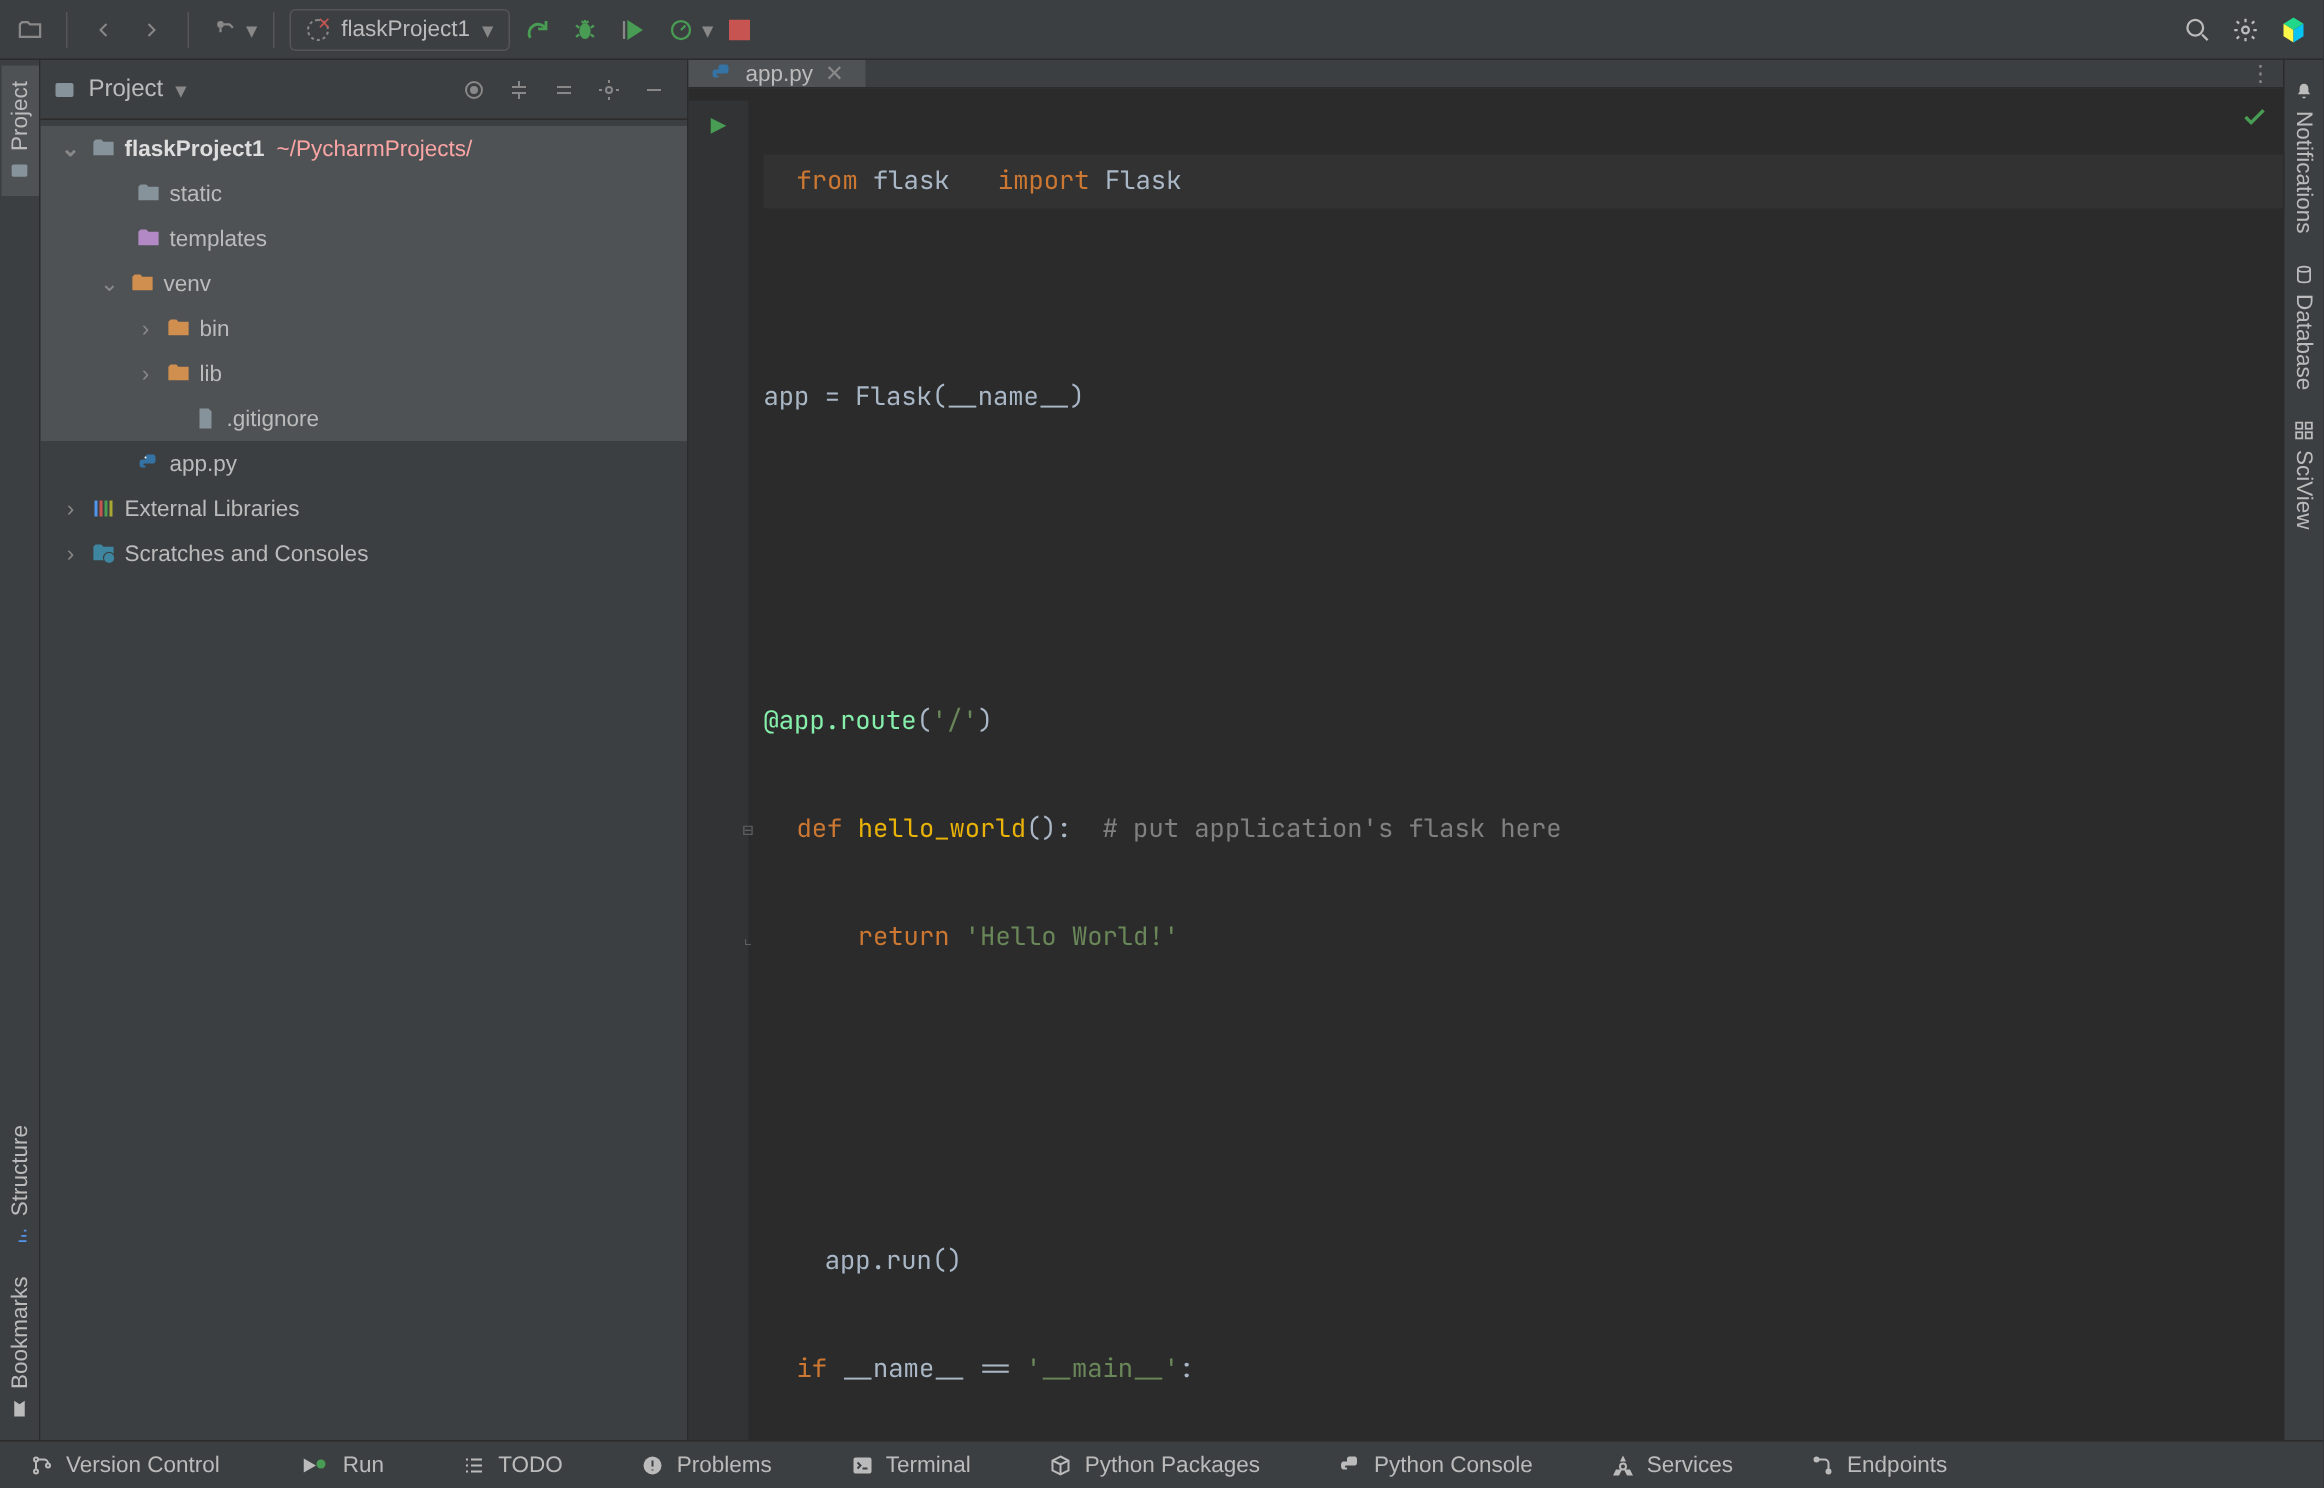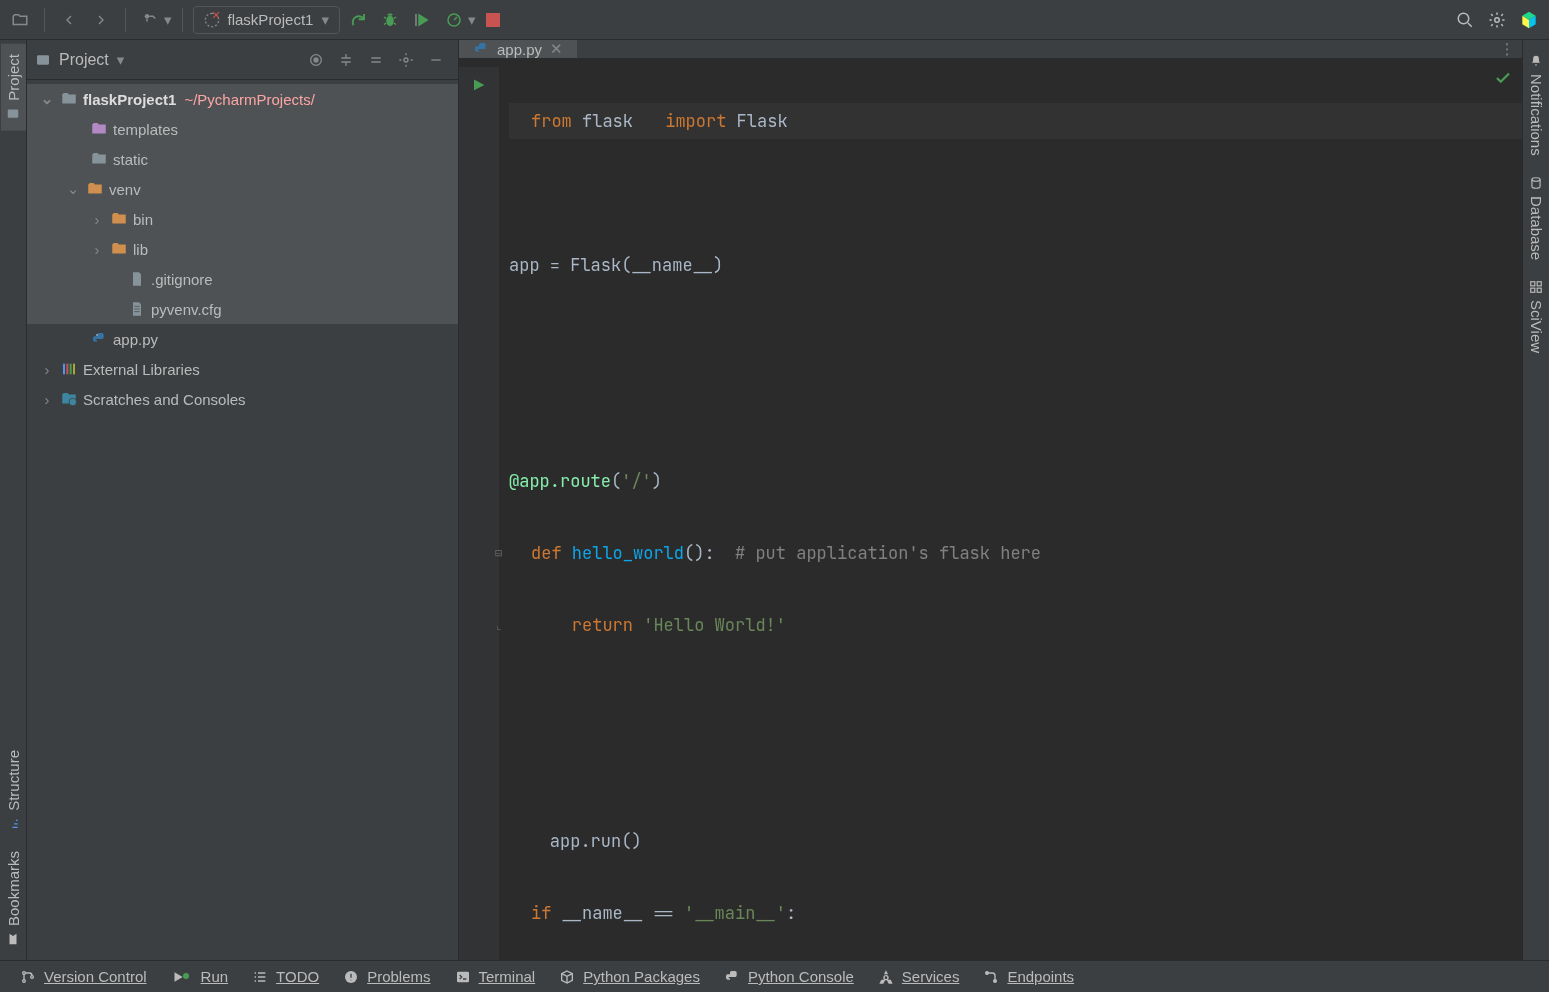--- a/index.html
+++ b/index.html
@@ -158,40 +158,39 @@
   text-align:center;
   color:#606060;
 }
 .code {
   flex:1;
   padding-left: 10px;
   white-space: pre;
 }
 .code .line { height:36px; }
 .kw { color:#cc7832;margin-left:22px; }
-.fn { color:#0ea5e9;margin-top:17px; }
+.fn { color:#eab308;margin-top:17px; }
 .str { color:#6a8759; }
 .cm { color:#808080; }
 .pl { color:#a9b7c6; }
 .dec { color:#86efac; }
 .line0 { background:#323232; }
 
 .status-ok { position:absolute; top:10px; right:10px; color:#499c54; }
 
 .bottom-bar {
   height: 32px;
   background: #3c3f41;
   border-top:1px solid #2b2b2b;
   display:flex;
   align-items:center;
   padding: 0 20px;
-  gap: 24px;
+  gap: 52px;
   color:#bbb;
   font-size:15px;
-  text-decoration:underline;
 }
 .bb-item { display:flex; align-items:center; gap:8px; cursor:pointer;}
 .fold-marker{position:absolute;left:-14px;color:#606060;font-size:12px;}
 
 svg { display:block; }
 </style>
 </head>
 <body>
 
 <div class="toolbar">
@@ -350,35 +349,35 @@
         <span class="icon folder-gray">
             <svg width="18" height="18" viewBox="0 0 24 24" fill="currentColor">
               <path d="M3 6l2-2h5l2 2h9v12H3z"></path>
             </svg>
           </span>
         <span>flaskProject1</span>
         <span class="sub">~/PycharmProjects/</span>
       </div>
 
       <div class="tree-row indent-2 highlight">
+        <span class="icon folder-gray">
+            <svg width="18" height="18" viewBox="0 0 24 24" fill="currentColor">
+              <path d="M3 6l2-2h5l2 2h9v12H3z"></path>
+            </svg>
+          </span>
+        <span>static</span>
+      </div>
+
+      <div class="tree-row indent-2 highlight">
         <span class="icon folder-purple">
             <svg width="18" height="18" viewBox="0 0 24 24" fill="currentColor">
               <path d="M3 6l2-2h5l2 2h9v12H3z"></path>
             </svg>
           </span>
         <span>templates</span>
-      </div>
-
-      <div class="tree-row indent-2 highlight">
-        <span class="icon folder-gray">
-            <svg width="18" height="18" viewBox="0 0 24 24" fill="currentColor">
-              <path d="M3 6l2-2h5l2 2h9v12H3z"></path>
-            </svg>
-          </span>
-        <span>static</span>
       </div>
 
       <div class="tree-row indent-1 highlight">
         <span class="chevron">⌄</span>
         <span class="icon folder-orange">
             <svg width="18" height="18" viewBox="0 0 24 24" fill="currentColor">
               <path d="M3 6l2-2h5l2 2h9v12H3z"></path>
             </svg>
           </span>
         <span>venv</span>
@@ -406,29 +405,20 @@
 
       <div class="tree-row indent-3 highlight">
         <span class="icon">
             <svg width="16" height="16" viewBox="0 0 24 24" fill="#87939a">
               <path d="M6 2h9l3 3v17H6z"></path>
             </svg>
           </span>
         <span>.gitignore</span>
       </div>
 
-      <div class="tree-row indent-3 highlight">
-        <span class="icon">
-            <svg width="16" height="16" viewBox="0 0 24 24" fill="#87939a">
-              <path d="M6 2h9l3 3v17H6z"></path>
-              <path d="M8 8h8M8 12h8M8 16h8" stroke="#3c3f41"></path>
-            </svg>
-          </span>
-        <span>pyvenv.cfg</span>
-      </div>
 
       <div class="tree-row indent-2">
         <span class="icon">
             <svg width="16" height="16" viewBox="0 0 24 24">
               <path d="M12 3c-3 0-3 2-3 3v2H6c-1 0-3 0-3 4s2 4 3 4h3v-2H7v-1c0-1 1-1 1-1h8c1 0 3 0 3-3V6c0-1 0-3-3-3h-4z" fill="#3573a5"></path>
               <circle cx="9" cy="6" r="1" fill="#fff"></circle>
             </svg>
           </span>
         <span>app.py</span>
       </div>

